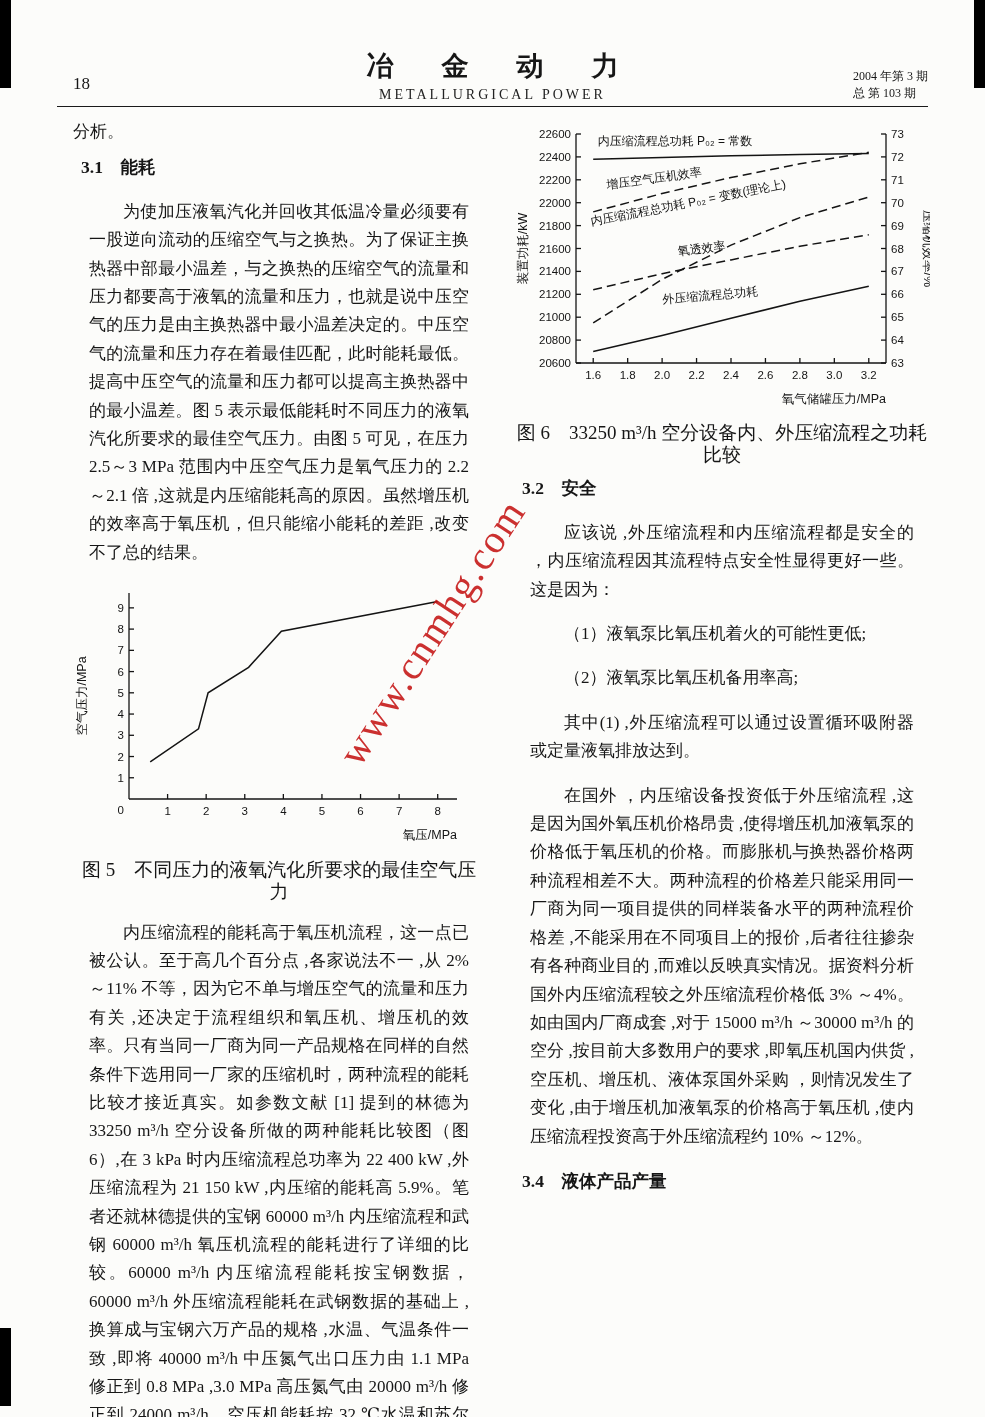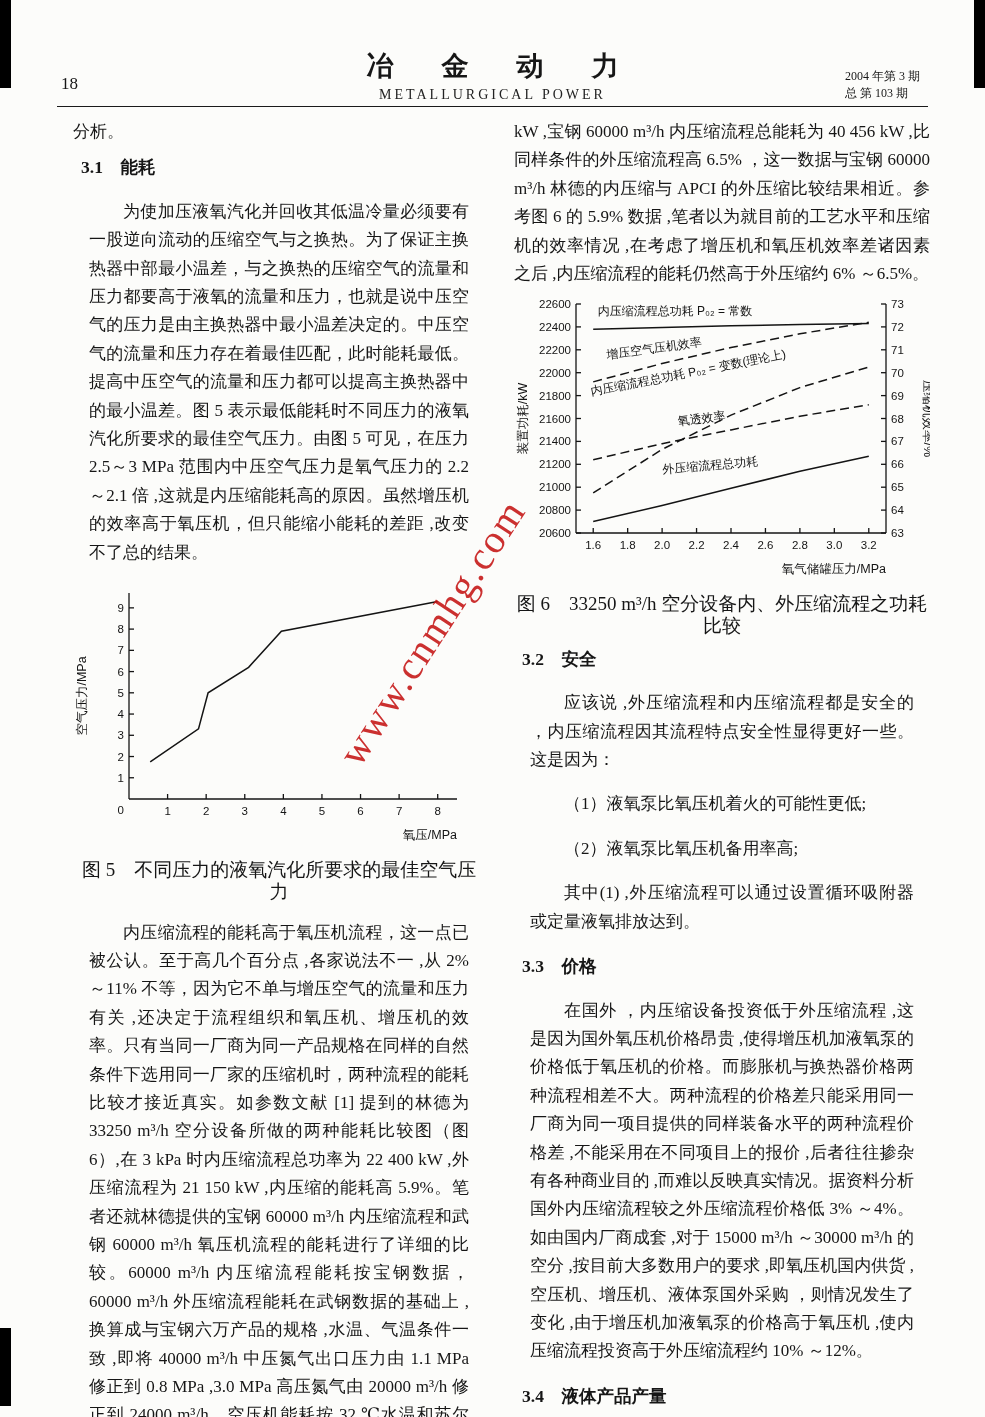--- a/index.html
+++ b/index.html
@@ -7,25 +7,25 @@
     position:relative;width:985px;height:1417px;margin:0 auto;
     background:#fcfcfa;color:#161616;overflow:hidden;
     font-family:"Liberation Serif","DejaVu Serif",serif;
   }
   .regmark{position:absolute;background:#000;}
   .regmark.tl{left:0;top:8;width:11px;height:88px;}
   .regmark.tr{right:0;top:8;width:11px;height:88px;}
   .regmark.bl{left:0;top:1328px;width:11px;height:78px;}
 
   .header{position:absolute;left:57px;right:57px;top:48px;height:56px;}
-  .page-number{position:absolute;left:4px;top:26px;font-size:17px;}
+  .page-number{position:absolute;left:16px;top:26px;font-size:17px;}
   .journal-block{position:absolute;left:0;right:0;top:0;text-align:center;}
   .journal-title{font-size:27px;font-weight:bold;letter-spacing:16px;text-indent:16px;font-family:Liberation Mono, monospace;}
   .journal-subtitle{font-size:14px;letter-spacing:3px;margin-top:3px;color:#222;}
-  .issue-block{position:absolute;right:8px;top:20px;text-align:left;font-size:12px;line-height:17px;}
+  .issue-block{position:absolute;right:0;top:20px;text-align:left;font-size:12px;line-height:17px;}
   .header-rule{position:absolute;left:57px;right:57px;top:106px;border-top:1.6px solid #1a1a1a;}
 
   .col{position:absolute;top:118px;font-size:17px;line-height:28.4px;text-align:justify;}
   .col-left{left:73px;width:412px;}
   .col-right{left:514px;width:416px;}
 
   .para{margin:16px;text-indent:2em;}
   .para-noindent{margin:0;text-indent:0;}
   .section-heading{font-weight:bold;font-size:17.5px;margin:7px 8px 6px;text-indent:0;}
   .figure-block{margin:6px 0 4px;}
@@ -107,21 +107,20 @@
           <polyline points="77.2,178.8 125.5,145.9 135.1,109.8 175.6,84.3 208.4,48.2 364.7,18.5" fill="none" stroke="#141414" stroke-width="1.5" stroke-dasharray="none"></polyline>
           <text x="384" y="256" text-anchor="end" font-size="12.5">氧压/MPa</text>
           <text x="13" y="113" text-anchor="middle" font-size="12.5" transform="rotate(-90 13 113)">空气压力/MPa</text>
         </svg>
       <div class="figure-caption">图 5　不同压力的液氧汽化所要求的最佳空气压力</div>
     </div>
     <p class="para">内压缩流程的能耗高于氧压机流程，这一点已被公认。至于高几个百分点 ,各家说法不一 ,从 2% ～11% 不等，因为它不单与增压空气的流量和压力有关 ,还决定于流程组织和氧压机、增压机的效率。只有当同一厂商为同一产品规格在同样的自然条件下选用同一厂家的压缩机时，两种流程的能耗比较才接近真实。如参数文献 [1] 提到的林德为 33250 m³/h 空分设备所做的两种能耗比较图（图 6）,在 3 kPa 时内压缩流程总功率为 22 400 kW ,外压缩流程为 21 150 kW ,内压缩的能耗高 5.9%。笔者还就林德提供的宝钢 60000 m³/h 内压缩流程和武钢 60000 m³/h 氧压机流程的能耗进行了详细的比较。60000 m³/h 内压缩流程能耗按宝钢数据，60000 m³/h 外压缩流程能耗在武钢数据的基础上 ,换算成与宝钢六万产品的规格 ,水温、气温条件一致 ,即将 40000 m³/h 中压氮气出口压力由 1.1 MPa 修正到 0.8 MPa ,3.0 MPa 高压氮气由 20000 m³/h 修正到 24000 m³/h。空压机能耗按 32 ℃水温和苏尔寿的效率进行了修正 ,修正后的总能耗为 37 991</p>
   </div>
 
   <div class="col col-right">
-    <p class="para-noindent">kW ,宝钢 60000 m³/h 内压缩流程总能耗为 40 456 kW ,比同样条件的外压缩流程高 6.5% ，这一数据与宝钢 60000 m³/h 林德的内压缩与 APCI 的外压缩比较结果相近。参考图 6 的 5.9% 数据 ,笔者以为就目前的工艺水平和压缩机的效率情况 ,在考虑了增压机和氧压机效率差诸因素之后 ,内压缩流程的能耗仍然高于外压缩约 6% ～6.5%。</p>
     <div class="figure-block">
       <svg id="fig6-svg" width="416" height="285" viewBox="0 0 416 285">
           <line x1="62" y1="239" x2="372" y2="239" stroke="#141414" stroke-width="1.3"></line>
           <line x1="62" y1="10" x2="62" y2="239" stroke="#141414" stroke-width="1.3"></line>
           <line x1="372" y1="10" x2="372" y2="239" stroke="#141414" stroke-width="1.3"></line>
           <line x1="79.22222222222224" y1="239" x2="79.22222222222224" y2="234" stroke="#141414" stroke-width="1.3"></line>
           <text x="79.22222222222224" y="255" text-anchor="middle" font-size="11.5">1.6</text>
           <line x1="113.66666666666669" y1="239" x2="113.66666666666669" y2="234" stroke="#141414" stroke-width="1.3"></line>
           <text x="113.66666666666669" y="255" text-anchor="middle" font-size="11.5">1.8</text>
           <line x1="148.11111111111111" y1="239" x2="148.11111111111111" y2="234" stroke="#141414" stroke-width="1.3"></line>
@@ -196,19 +195,18 @@
           <text x="13" y="124.5" text-anchor="middle" font-size="12.5" transform="rotate(-90 13 124.5)">装置功耗/kW</text>
           <text x="410" y="124.5" text-anchor="middle" font-size="12.5" transform="rotate(90 410 124.5)">压缩机效率/%</text>
         </svg>
       <div class="figure-caption">图 6　33250 m³/h 空分设备内、外压缩流程之功耗比较</div>
     </div>
     <p class="section-heading">3.2　安全</p>
     <p class="para">应该说 ,外压缩流程和内压缩流程都是安全的 ，内压缩流程因其流程特点安全性显得更好一些。这是因为：</p>
     <p class="para">（1）液氧泵比氧压机着火的可能性更低;</p>
     <p class="para">（2）液氧泵比氧压机备用率高;</p>
     <p class="para">其中(1) ,外压缩流程可以通过设置循环吸附器或定量液氧排放达到。</p>
-    <p class="section-heading">3.3　价格</p>
     <p class="para">在国外 ，内压缩设备投资低于外压缩流程 ,这是因为国外氧压机价格昂贵 ,使得增压机加液氧泵的价格低于氧压机的价格。而膨胀机与换热器价格两种流程相差不大。两种流程的价格差只能采用同一厂商为同一项目提供的同样装备水平的两种流程价格差 ,不能采用在不同项目上的报价 ,后者往往掺杂有各种商业目的 ,而难以反映真实情况。据资料分析国外内压缩流程较之外压缩流程价格低 3% ～4%。如由国内厂商成套 ,对于 15000 m³/h ～30000 m³/h 的空分 ,按目前大多数用户的要求 ,即氧压机国内供货 ,空压机、增压机、液体泵国外采购 ，则情况发生了变化 ,由于增压机加液氧泵的价格高于氧压机 ,使内压缩流程投资高于外压缩流程约 10% ～12%。</p>
     <p class="section-heading">3.4　液体产品产量</p>
   </div>
 
   <div class="watermark">www.cnmhg.com</div>
 </div>
 
 </body></html>

